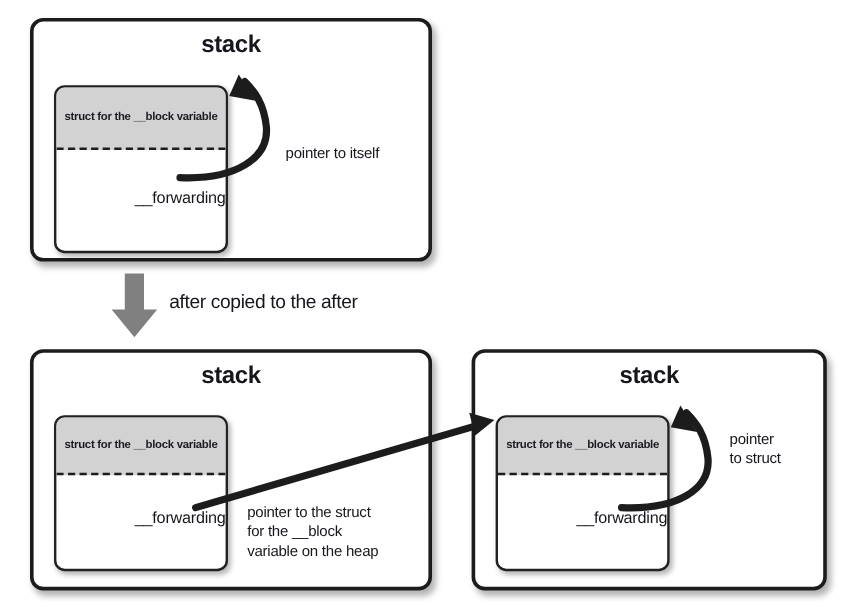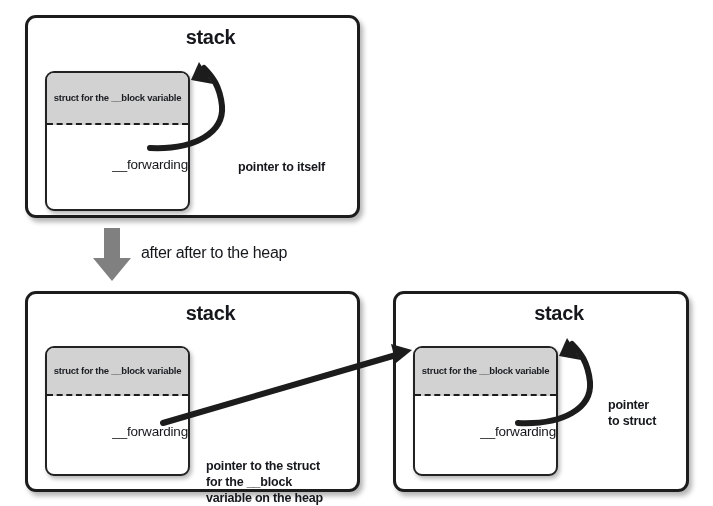--- a/index.html
+++ b/index.html
@@ -35,21 +35,20 @@
   .panel-title {
     position: absolute;
     top: 8px;
     left: 0;
     width: 100%;
     text-align: center;
     font-size: 20px;
     font-weight: bold;
     letter-spacing: -0.3px;
     color: #16171c;
-    padding-left: 18px;
   }
 
   
   .structbox {
     position: absolute;
     background: #ffffff;
     border: 2.5px solid #222222;
     border-radius: 9px;
     box-shadow: 2px 3px 4px rgba(0,0,0,0.28);
     box-sizing: border-box;
@@ -81,26 +80,25 @@
     text-align: right;
     font-size: 13.5px;
     letter-spacing: -0.2px;
     color: #16171c;
   }
 
   
   .label {
     position: absolute;
     font-size: 12.5px;
-    font-weight: bold;
+    font-weight: normal;
     line-height: 16px;
     letter-spacing: -0.2px;
     color: #16171c;
     white-space: pre-line;
-    margin-top: 39px;
   }
   .label-big {
     position: absolute;
     font-size: 16px;
     line-height: 20px;
     letter-spacing: -0.3px;
     color: #16171c;
     white-space: nowrap;
   }
 
@@ -124,21 +122,21 @@
     <div class="structbox" style="left:17px; top:53px; width:145px; height:140px;">
       <div class="struct-header">
         <span>struct for the __block variable</span>
       </div>
       <div class="struct-field" style="top:84px;">__forwarding</div>
     </div>
 
     <div class="label" style="left:210px; top:102px;">pointer to itself</div>
   </div>
 
-  <div class="label-big" style="left:141px; top:243px;">after after to the heap</div>
+  <div class="label-big" style="left:141px; top:243px;">after copied to the after</div>
 
   <div class="panel" style="left:25px; top:291px; width:335px; height:201px;">
     <div class="panel-title">stack</div>
 
     <div class="structbox" style="left:17px; top:52px; width:145px; height:130px;">
       <div class="struct-header">
         <span>struct for the __block variable</span>
       </div>
       <div class="struct-field" style="top:76px;">__forwarding</div>
     </div>

